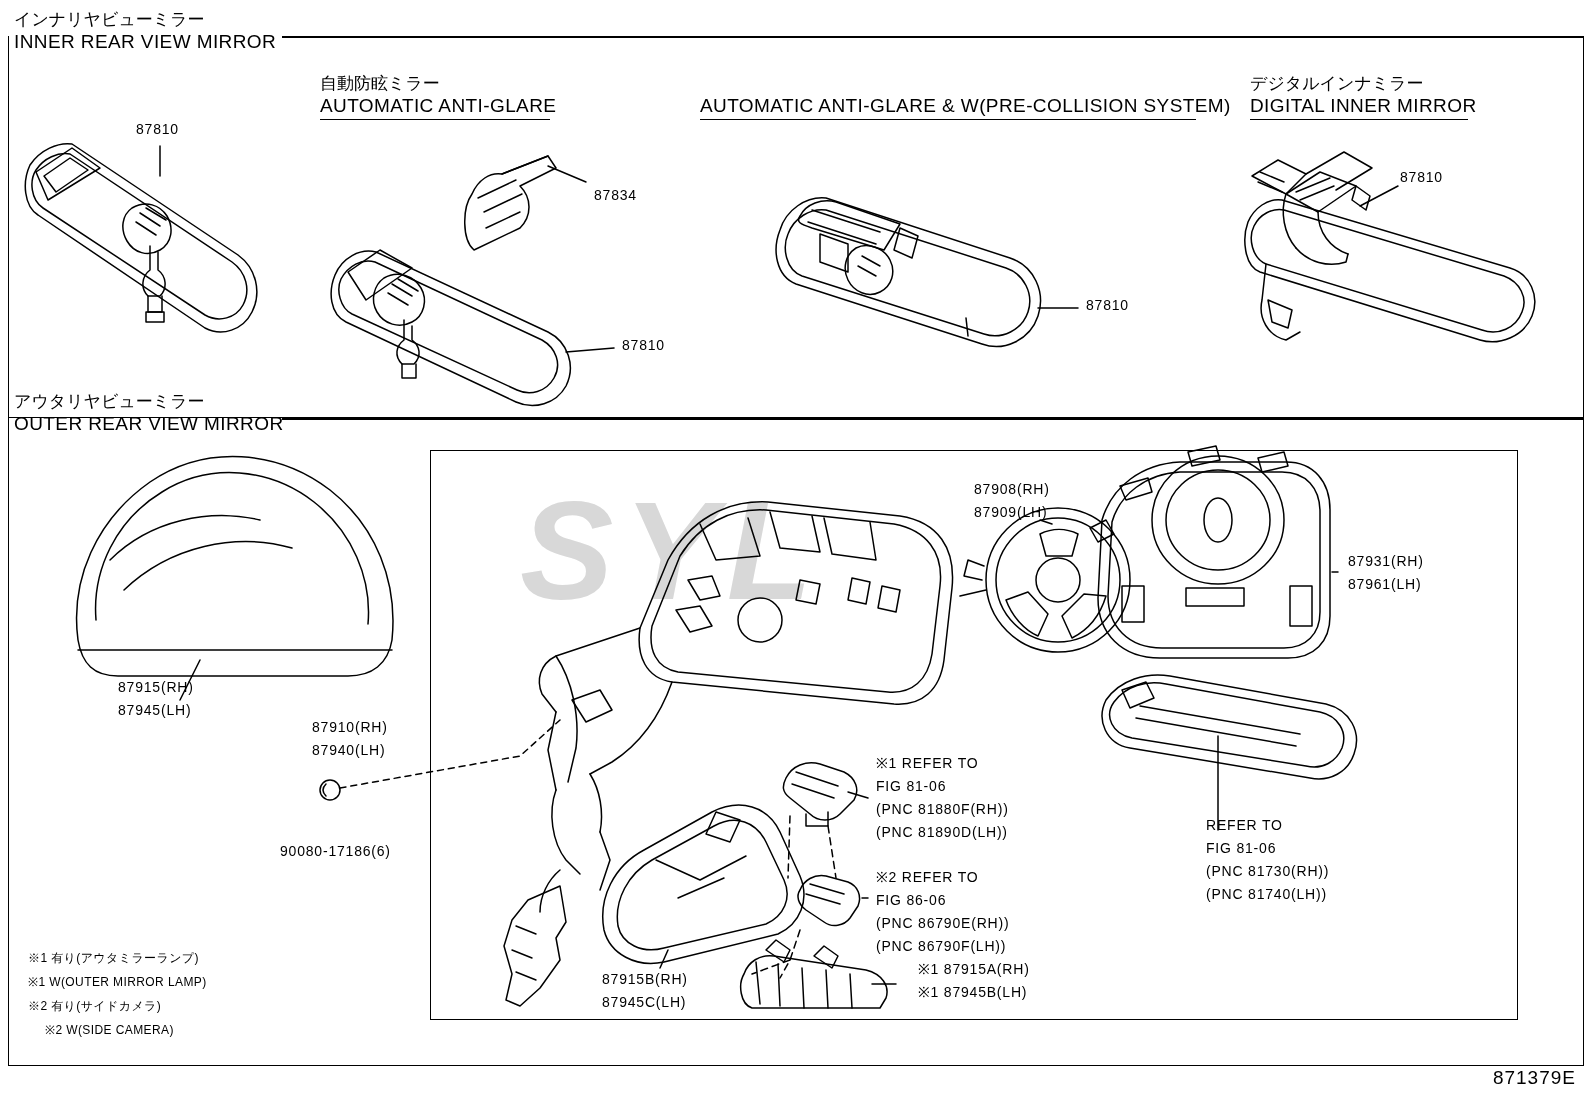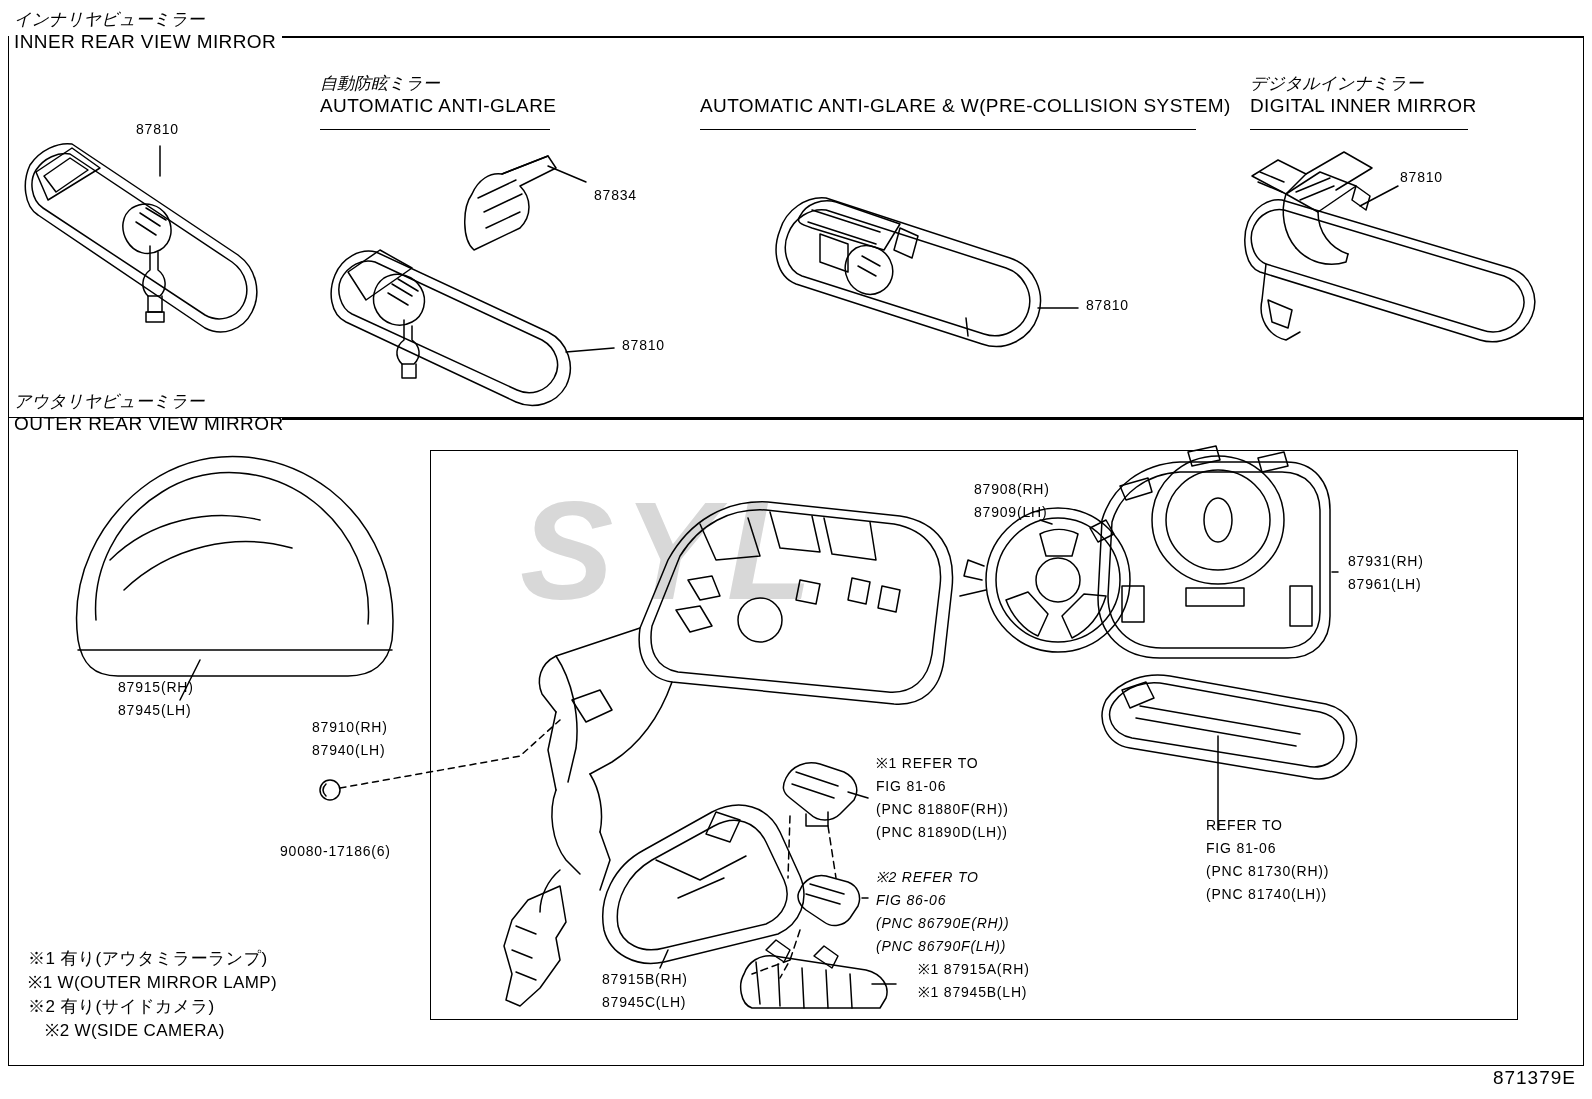--- a/index.html
+++ b/index.html
@@ -21,33 +21,32 @@
   .lbl {
     position: absolute;
     font-size: 19px;
     line-height: 23px;
     white-space: pre;
     letter-spacing: 0.4px;
   }
   .lbl.jp {
     font-size: 17px;
     letter-spacing: 0px;
-    font-style: italic;
   }
   .lbl.small {
-    font-size: 17px;
+    font-size: 12px;
     line-height: 21px;
   }
   .lbl.code {
     font-size: 14px;
     letter-spacing: 0.8px;
   }
   .underline {
     border-bottom: 1.6px solid #000;
-    padding-bottom: 12px;
+    padding-bottom: 2px;
   }
   .box {
     position: absolute;
     border: 1.6px solid #000;
     box-sizing: border-box;
   }
   .hline {
     position: absolute;
     background: #000;
     height: 1.6px;
@@ -312,21 +311,21 @@
 87961(LH)</div>
 
   <div class="lbl code" style="left:602px; top:968px;">87915B(RH)
 87945C(LH)</div>
 
   <div class="lbl code" style="left:876px; top:752px;">※1 REFER TO
 FIG 81-06
 (PNC 81880F(RH))
 (PNC 81890D(LH))</div>
 
-  <div class="lbl code" style="left:876px; top:866px;font-style:italic;">※2 REFER TO
+  <div class="lbl code" style="left:876px; top:866px;">※2 REFER TO
 FIG 86-06
 (PNC 86790E(RH))
 (PNC 86790F(LH))</div>
 
   <div class="lbl code" style="left:898px; top:958px;margin-left:20px;">※1 87915A(RH)
 ※1 87945B(LH)</div>
 
   <div class="lbl code" style="left:1166px; top:814px;margin-left:40px;">REFER TO
 FIG 81-06
 (PNC 81730(RH))

